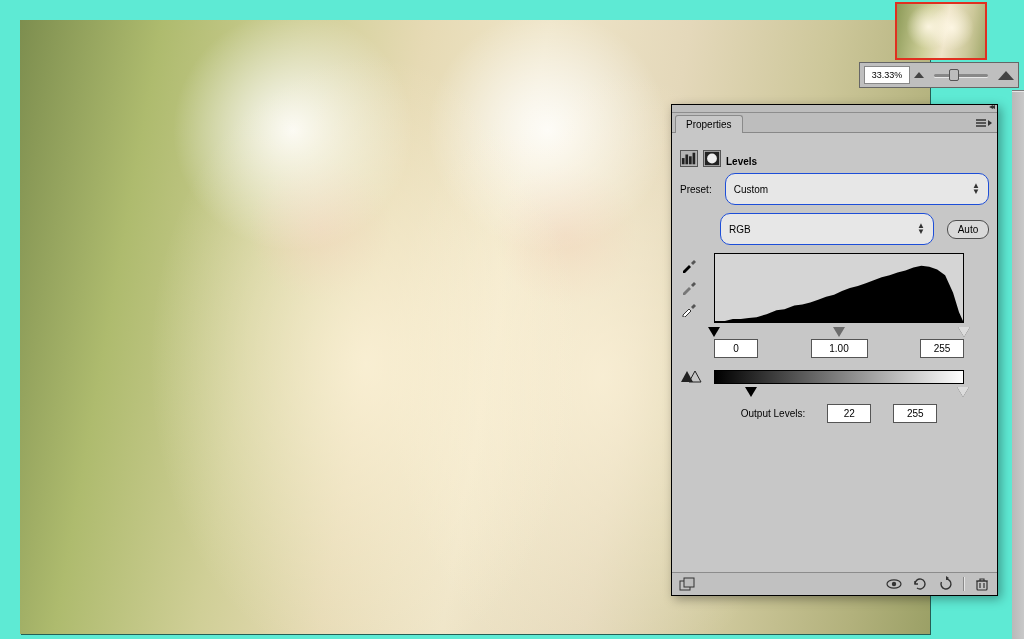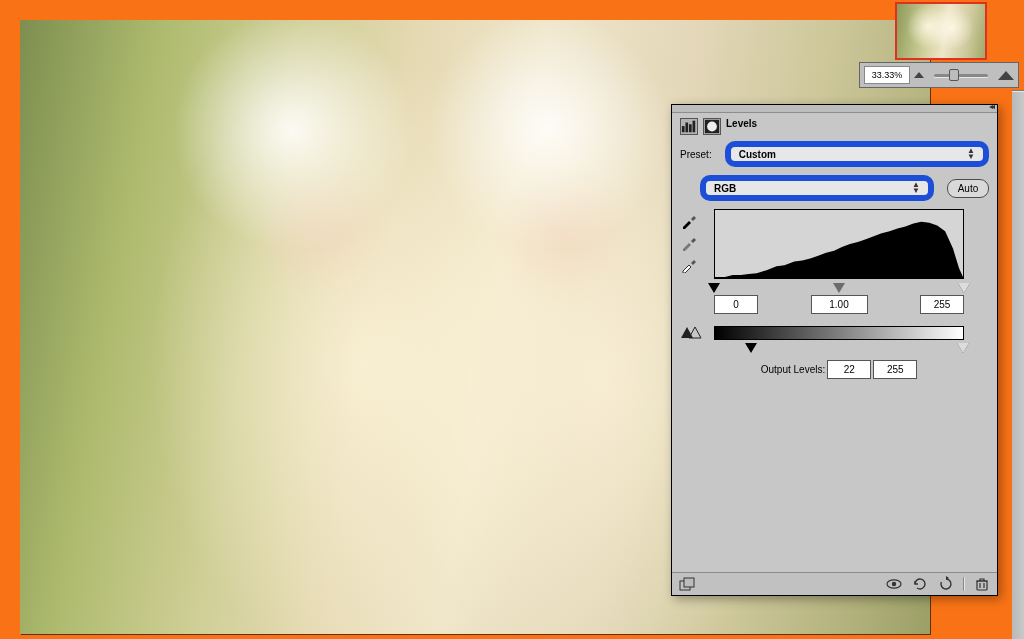--- a/index.html
+++ b/index.html
@@ -1,17 +1,17 @@
 <!DOCTYPE html>
 <html><head>
 <meta charset="utf-8">
 <style>
   html,body{margin:0;padding:0;height:100%;overflow:hidden;font-family:"Lucida Grande","Segoe UI",Arial,sans-serif;font-size:10px;color:#000;background:#808080;}
   *{box-sizing:border-box;}
-  .stage{position:relative;width:1024px;height:639px;background:#f97316;}
+  .stage{position:relative;width:1024px;height:639px;background:#5eead4;}
   
   .canvas-wrap{position:absolute;left:20px;top:20px;width:910px;height:614px;box-shadow:1px 1px 0 rgba(0,0,0,.6),-1px 0 6px 1px rgba(50,50,40,.25) inset;}
   .photo{width:100%;height:100%;
     background:
       radial-gradient(ellipse 300px 430px at 38% 56%, rgba(255,245,220,.75), rgba(255,245,220,0) 72%),
       radial-gradient(ellipse 300px 430px at 64% 58%, rgba(255,245,220,.70), rgba(255,245,220,0) 72%),
       radial-gradient(circle 160px at 30% 18%, rgba(255,255,255,.92), rgba(255,255,255,0) 75%),
       radial-gradient(circle 160px at 58% 18%, rgba(255,255,255,.92), rgba(255,255,255,0) 75%),
       radial-gradient(circle 95px  at 33% 34%, rgba(232,190,165,.60), rgba(232,190,165,0) 75%),
       radial-gradient(circle 95px  at 60% 35%, rgba(232,190,165,.55), rgba(232,190,165,0) 75%),
@@ -36,44 +36,44 @@
   .side-rail{position:absolute;right:0;top:90px;bottom:0;width:12px;background:linear-gradient(90deg,#b9b9b9,#c8c8c8);}
   .rail-dash{width:100%;height:0;border-top:1px solid #7a7a7a;border-bottom:1px solid #e6e6e6;}
   
   .panel{position:absolute;left:671px;top:104px;width:327px;height:492px;
     background:#c7c7c7;border:1px solid #000;box-shadow:3px 3px 10px rgba(0,0,0,.35);}
   .panel-top{height:8px;background:#bdbdbd;border-bottom:1px solid #8d8d8d;position:relative;}
   .panel-top::before{content:"◂◂";position:absolute;right:4px;top:-3px;font-size:8px;color:#333;letter-spacing:-2px;}
   .tab-row{height:20px;display:flex;align-items:flex-end;background:#bdbdbd;border-bottom:1px solid #888;position:relative;}
   .tab{margin-left:3px;padding:3px 10px 3px 10px;font-size:10px;background:#c7c7c7;border:1px solid #8a8a8a;border-bottom:none;border-radius:3px 3px 0 0;position:relative;top:1px;}
   .tab-menu{position:absolute;right:4px;top:3px;width:18px;height:14px;}
-  .adj-head{display:flex;align-items:flex-start;gap:5px;padding:5px 20px 2px 8px;}
+  .adj-head{display:flex;align-items:flex-end;gap:5px;padding:5px 20px 2px 8px;margin-top:12px;}
   .adj-head .ic{width:18px;height:17px;background:#b3b3b3;border:1px solid #555;display:inline-flex;align-items:center;justify-content:center;}
   .field-row{display:flex;align-items:center;padding:4px 8px;gap:13px;}
   .label{font-size:10px;}
-  .select{flex:1;height:26px;background:#e7e7e7;border:6px solid #1d4ed8;border-radius:10px;display:flex;align-items:center;justify-content:space-between;padding:0 8px;font-size:10px;font-weight:bold;}
+  .select{flex:1;height:32px;background:#e7e7e7;border:1px solid #1d4ed8;border-radius:10px;display:flex;align-items:center;justify-content:space-between;padding:0 8px;font-size:10px;}
   .up-down{font-size:8px;line-height:6px;color:#333;display:flex;flex-direction:column;align-items:center;}
   .btn-auto{width:42px;height:19px;background:#d9d9d9;border:1px solid #4d4d4d;border-radius:9px;font-size:10px;display:flex;align-items:center;justify-content:center;}
   .body{position:relative;padding:0 10px;}
   .picker-col{position:absolute;left:8px;top:6px;display:flex;flex-direction:column;gap:8px;}
   .eyedrop{width:18px;height:14px;}
   .histo-wrap{margin:4px 0 0 32px;width:250px;}
   .histo-box{width:250px;height:70px;border:1px solid #000;background:#d5d5d5;position:relative;overflow:hidden;}
   .histo-box svg{position:absolute;left:0;bottom:0;width:100%;height:100%;}
   .slider-row{position:relative;height:14px;}
   .tri{position:absolute;bottom:0;width:0;height:0;border-left:6px solid transparent;border-right:6px solid transparent;}
   .tri.black{border-top:10px solid #000;}
   .tri.gray{border-top:10px solid #6c6c6c;}
   .tri.white{border-top:10px solid #dcdcdc;filter:drop-shadow(0 0 0 #333);}
   .numrow{display:flex;justify-content:space-between;margin-top:2px;}
   .numbox{width:44px;height:19px;background:#fff;border:1px solid #555;font-size:10px;display:flex;align-items:center;justify-content:center;}
   .numrow .numbox.mid{width:57px;}
   .grad-bar{height:14px;margin-top:12px;background:linear-gradient(90deg,#000,#fff);border:1px solid #000;position:relative;}
   .wa{position:absolute;left:8px;top:116px;width:22px;text-align:center;font-size:11px;}
-  .out-row{display:flex;align-items:center;justify-content:center;gap:2px;margin-top:10px;}
+  .out-row{display:flex;align-items:center;justify-content:center;gap:22px;margin-top:10px;}
   .footer{position:absolute;left:0;right:0;bottom:0;height:23px;background:#c1c1c1;border-top:1px solid #8c8c8c;display:flex;align-items:center;justify-content:space-between;padding:0 6px;}
   .footer-left,.footer-right{display:flex;align-items:center;gap:8px;}
   .fic{width:18px;height:16px;display:inline-flex;align-items:center;justify-content:center;}
   .sep{width:0;height:14px;border-left:1px solid #8a8a8a;border-right:1px solid #e4e4e4;}
 </style>
 </head>
 <body>
 <div class="stage">
 
   <div class="canvas-wrap">
@@ -93,20 +93,29 @@
       </div>
     <div class="zoom-tri big"></div>
   </div>
 
   <div class="side-rail">
     <div class="rail-dash"></div>
   </div>
 
   <div class="panel">
     <div class="panel-top"></div>
+    <div class="tab-row">
+      <div class="tab">Properties</div>
+      <div class="tab-menu">
+        <svg viewBox="0 0 18 14">
+            <path d="M1 4h10M1 7h10M1 10h10" stroke="#333" stroke-width="1.3"></path>
+            <path d="M13 4l4 3-4 3z" fill="#333"></path>
+          </svg>
+      </div>
+    </div>
 
     <div class="adj-head">
       <span class="ic">
         <svg viewBox="0 0 18 17" width="18" height="17">
             <rect x="1" y="8" width="3" height="7" fill="#222"></rect>
             <rect x="5" y="4" width="3" height="11" fill="#222"></rect>
             <rect x="9" y="6" width="3" height="9" fill="#222"></rect>
             <rect x="13" y="2" width="3" height="13" fill="#222"></rect>
           </svg>
       </span>
@@ -123,21 +132,21 @@
       <span class="label">Preset:</span>
       <div class="select">
         <span>Custom</span>
         <span class="up-down">
             <span>▲</span>
             <span>▼</span>
           </span>
       </div>
     </div>
 
-    <div class="field-row" style="padding-left:28px">
+    <div class="field-row" style="padding-left:48px">
       <div class="select">
         <span>RGB</span>
         <span class="up-down">
             <span>▲</span>
             <span>▼</span>
           </span>
       </div>
       <div class="btn-auto">Auto</div>
     </div>
 

